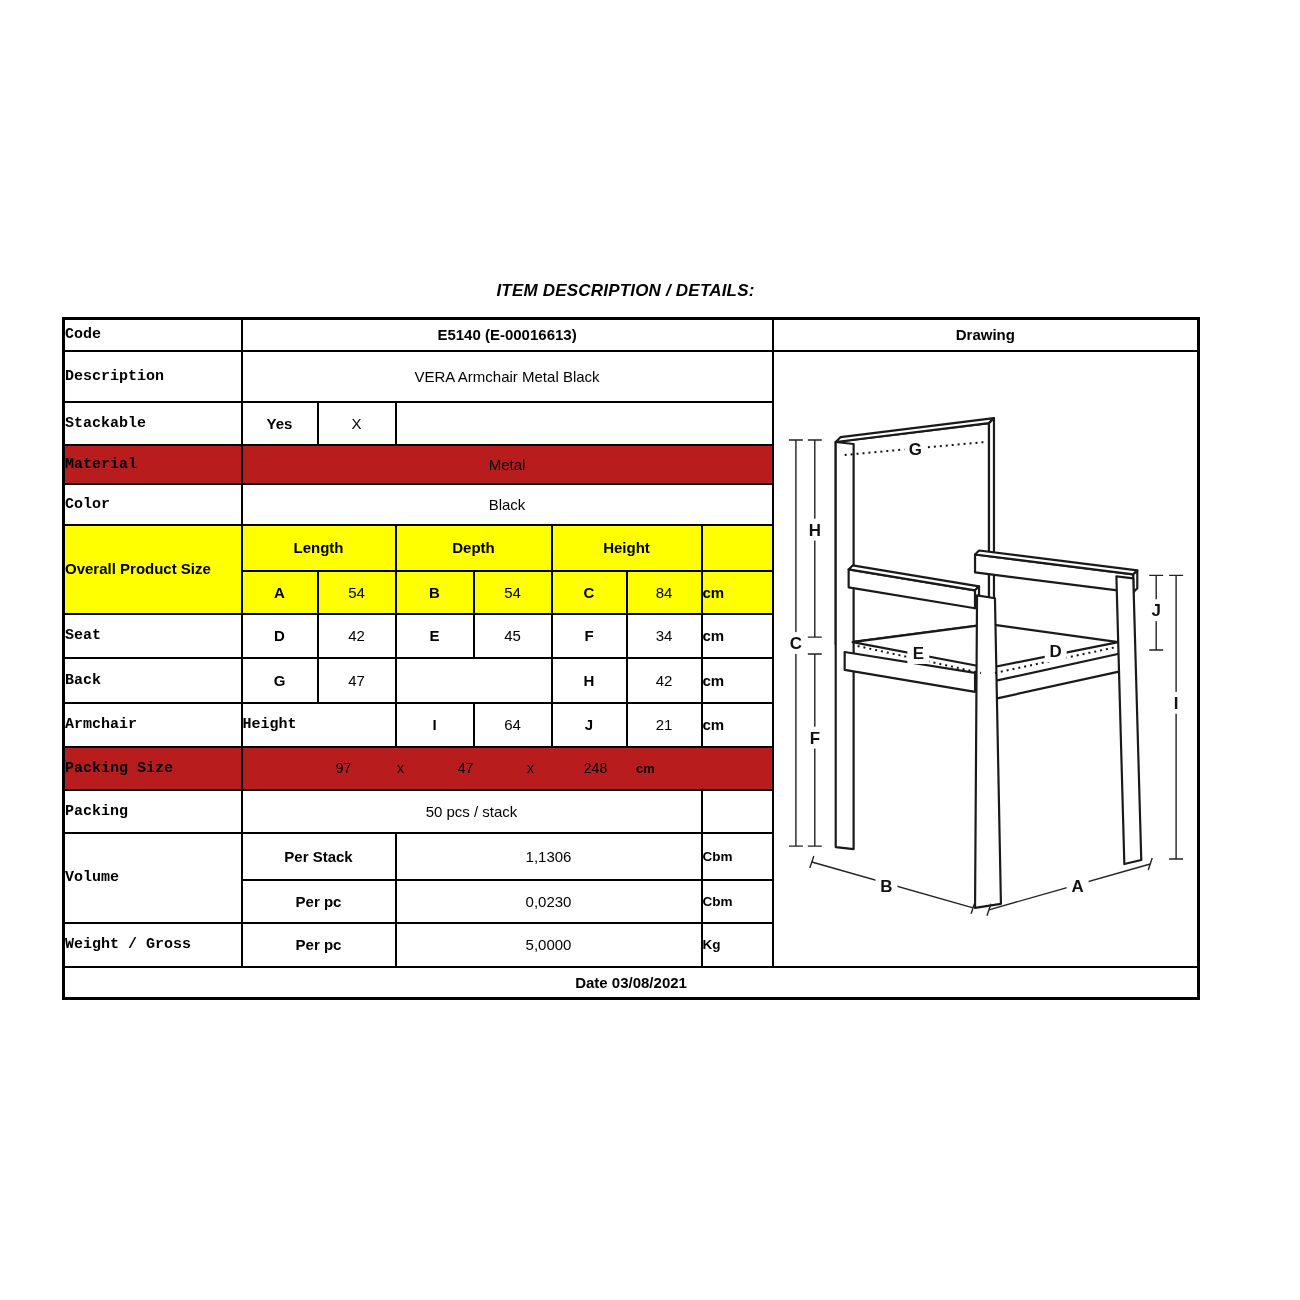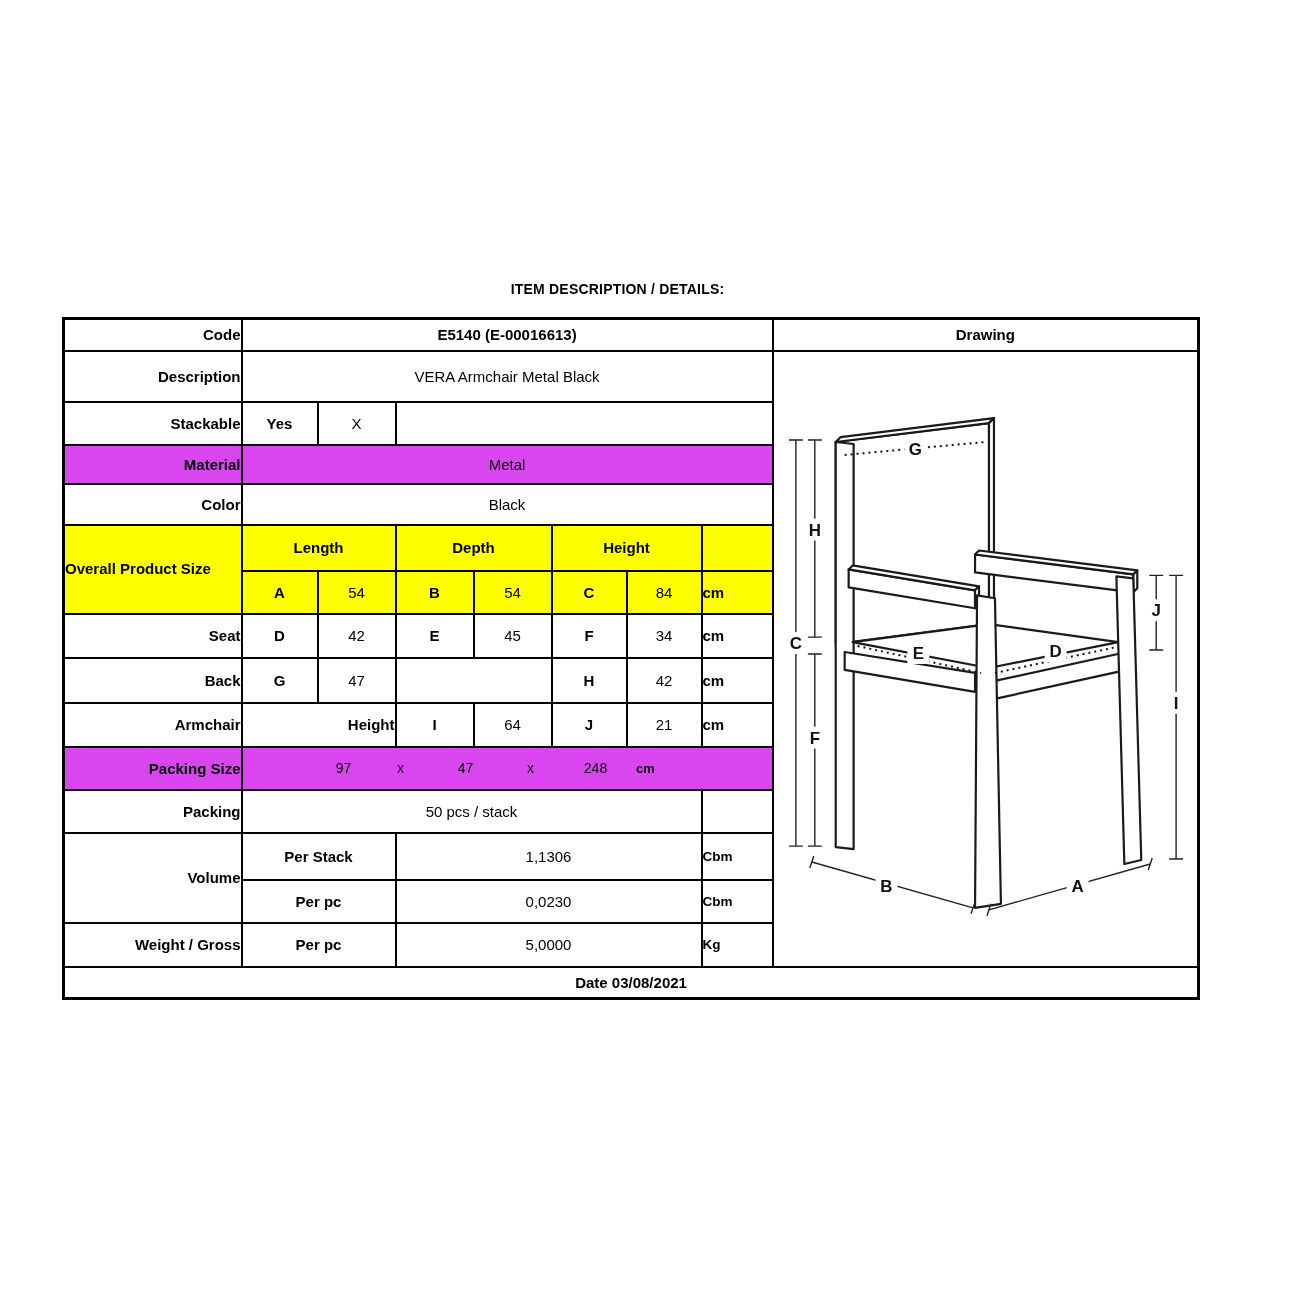--- a/index.html
+++ b/index.html
@@ -1,28 +1,28 @@
 <!DOCTYPE html>
 <html><head>
 <meta charset="utf-8">
 <style>
   html,body{margin:0;padding:0;background:#fff;}
   .page{position:relative;width:1300px;height:1300px;background:#ffffff;
         font-family:"Liberation Sans", sans-serif;color:#000;overflow:hidden;}
-  .title{position:absolute;top:281px;left:50px;width:1135px;text-align:center;
-         font-size:14px;font-weight:bold;letter-spacing:.2px;}
+  .title{position:absolute;top:281px;left:58px;width:1135px;text-align:center;
+         font-size:17px;font-weight:bold;letter-spacing:.2px;font-style:italic;}
   table.spec{position:absolute;top:317px;left:62px;border-collapse:collapse;
              table-layout:fixed;width:1135px;border:3px solid #000;}
   table.spec td{border:2px solid #000;vertical-align:middle;font-size:15px;
                 padding:0;overflow:hidden;}
-  td.lbl{font-weight:bold;font-size:15.5px;padding-left:5px;text-align:right;}
+  td.lbl{font-weight:bold;font-size:15.5px;padding-left:5px;text-align:left;font-family:Liberation Mono, monospace;}
   td.ctr{text-align:center;}
   .bold{font-weight:bold;}
   td.yellow{background:#ffff00;}
-  td.shade{background:#d946ef;}
+  td.shade{background:#b91c1c;}
   td.unit{font-weight:bold;font-size:13px;text-align:left;padding-left:3px;}
   td.sub{font-weight:bold;font-size:13px;text-align:center;}
   td.ops{font-weight:bold;font-size:15.5px;text-align:left;line-height:1.5;}
   td.packcell{position:relative;}
   .pk{position:absolute;top:50%;transform:translate(-50%,-50%);font-size:14px;}
   .pk.x{font-size:14px;}
   .pk.u{font-size:13px;font-weight:bold;}
   td.datecell{text-align:center;font-weight:bold;font-size:14px;}
   td.drawcell{position:relative;padding:0;background:#fff;}
   td.drawcell svg{position:absolute;top:0;left:0;}

